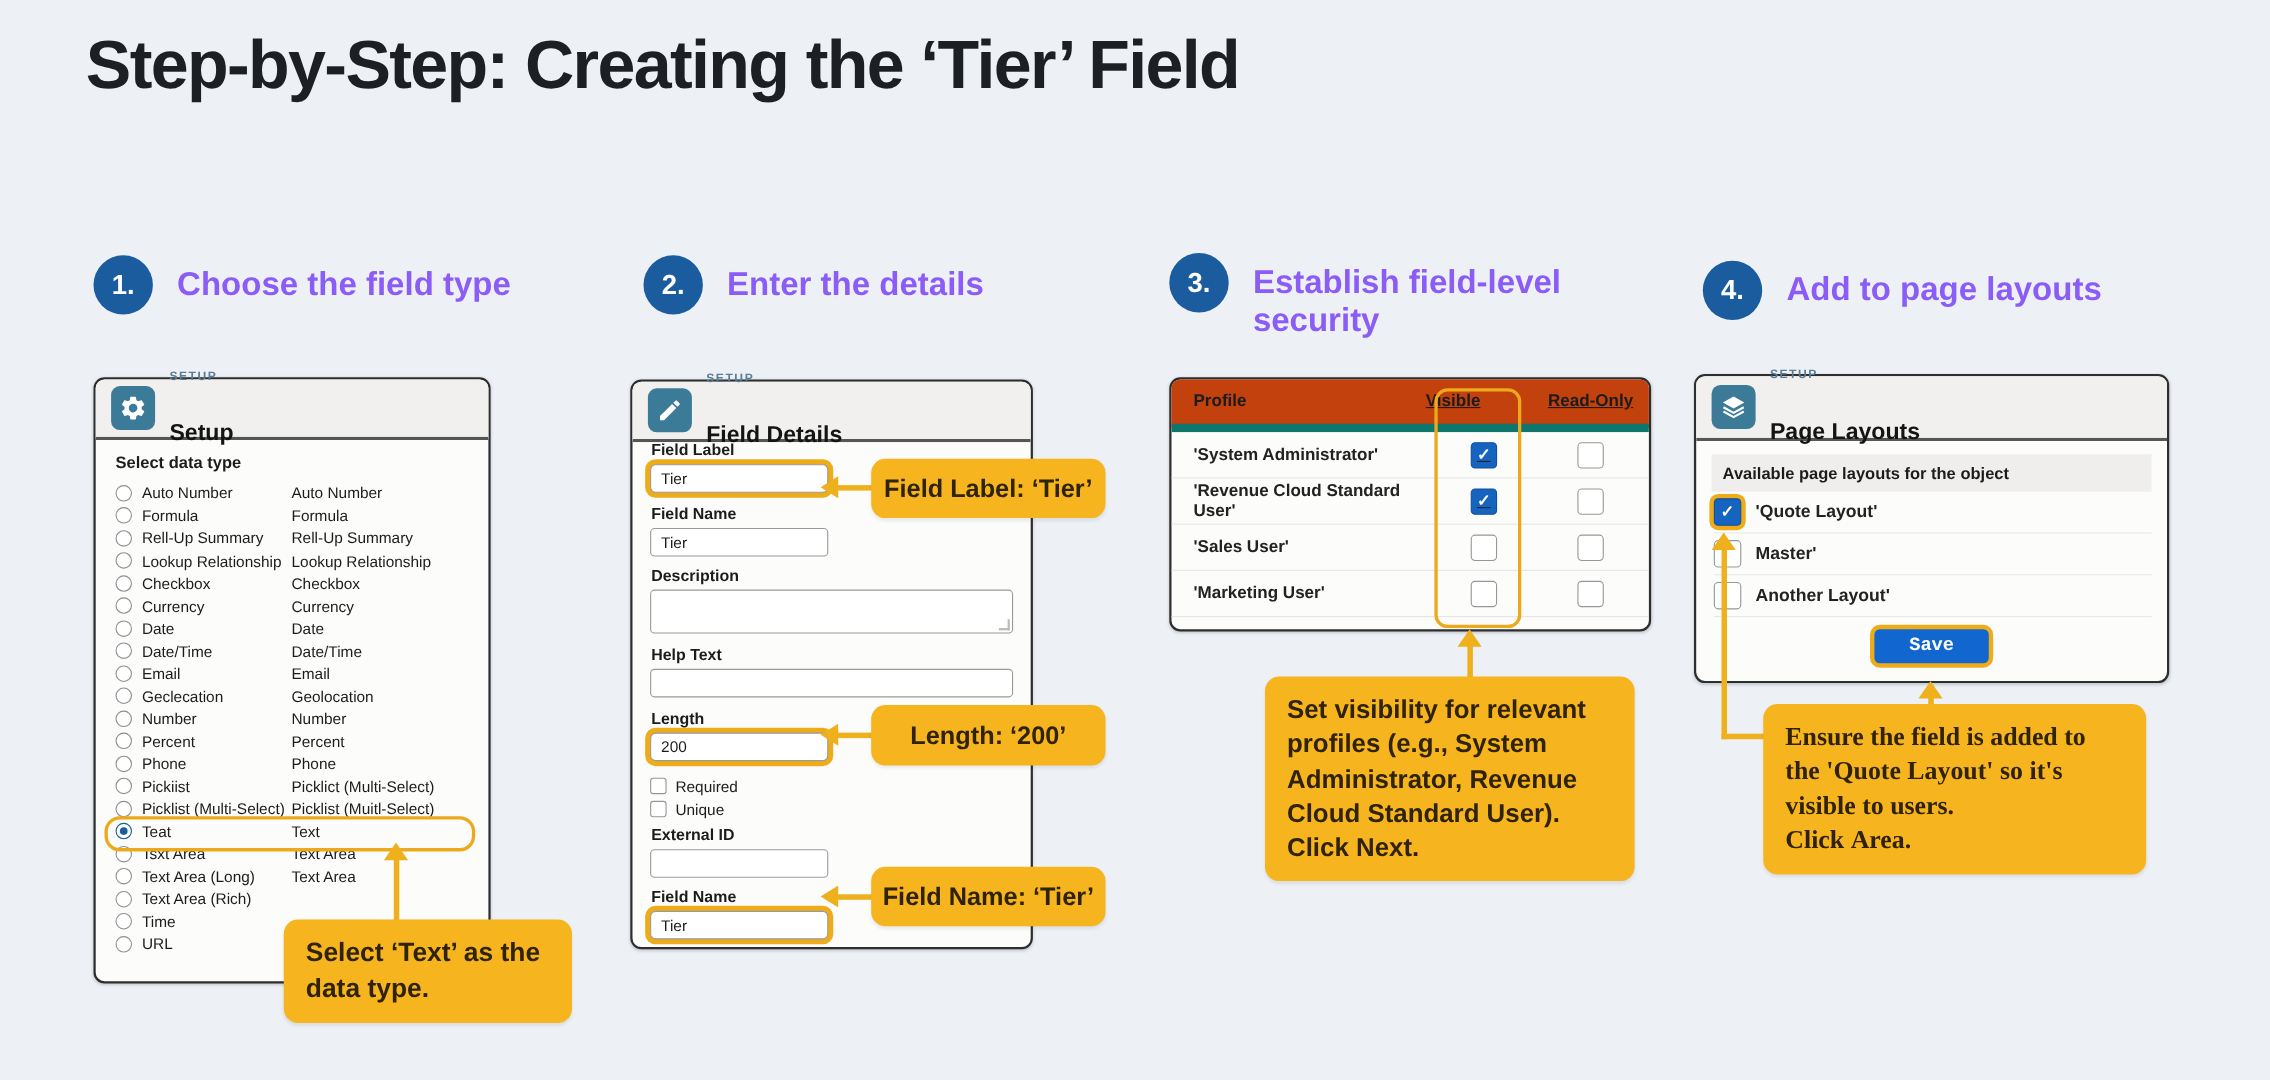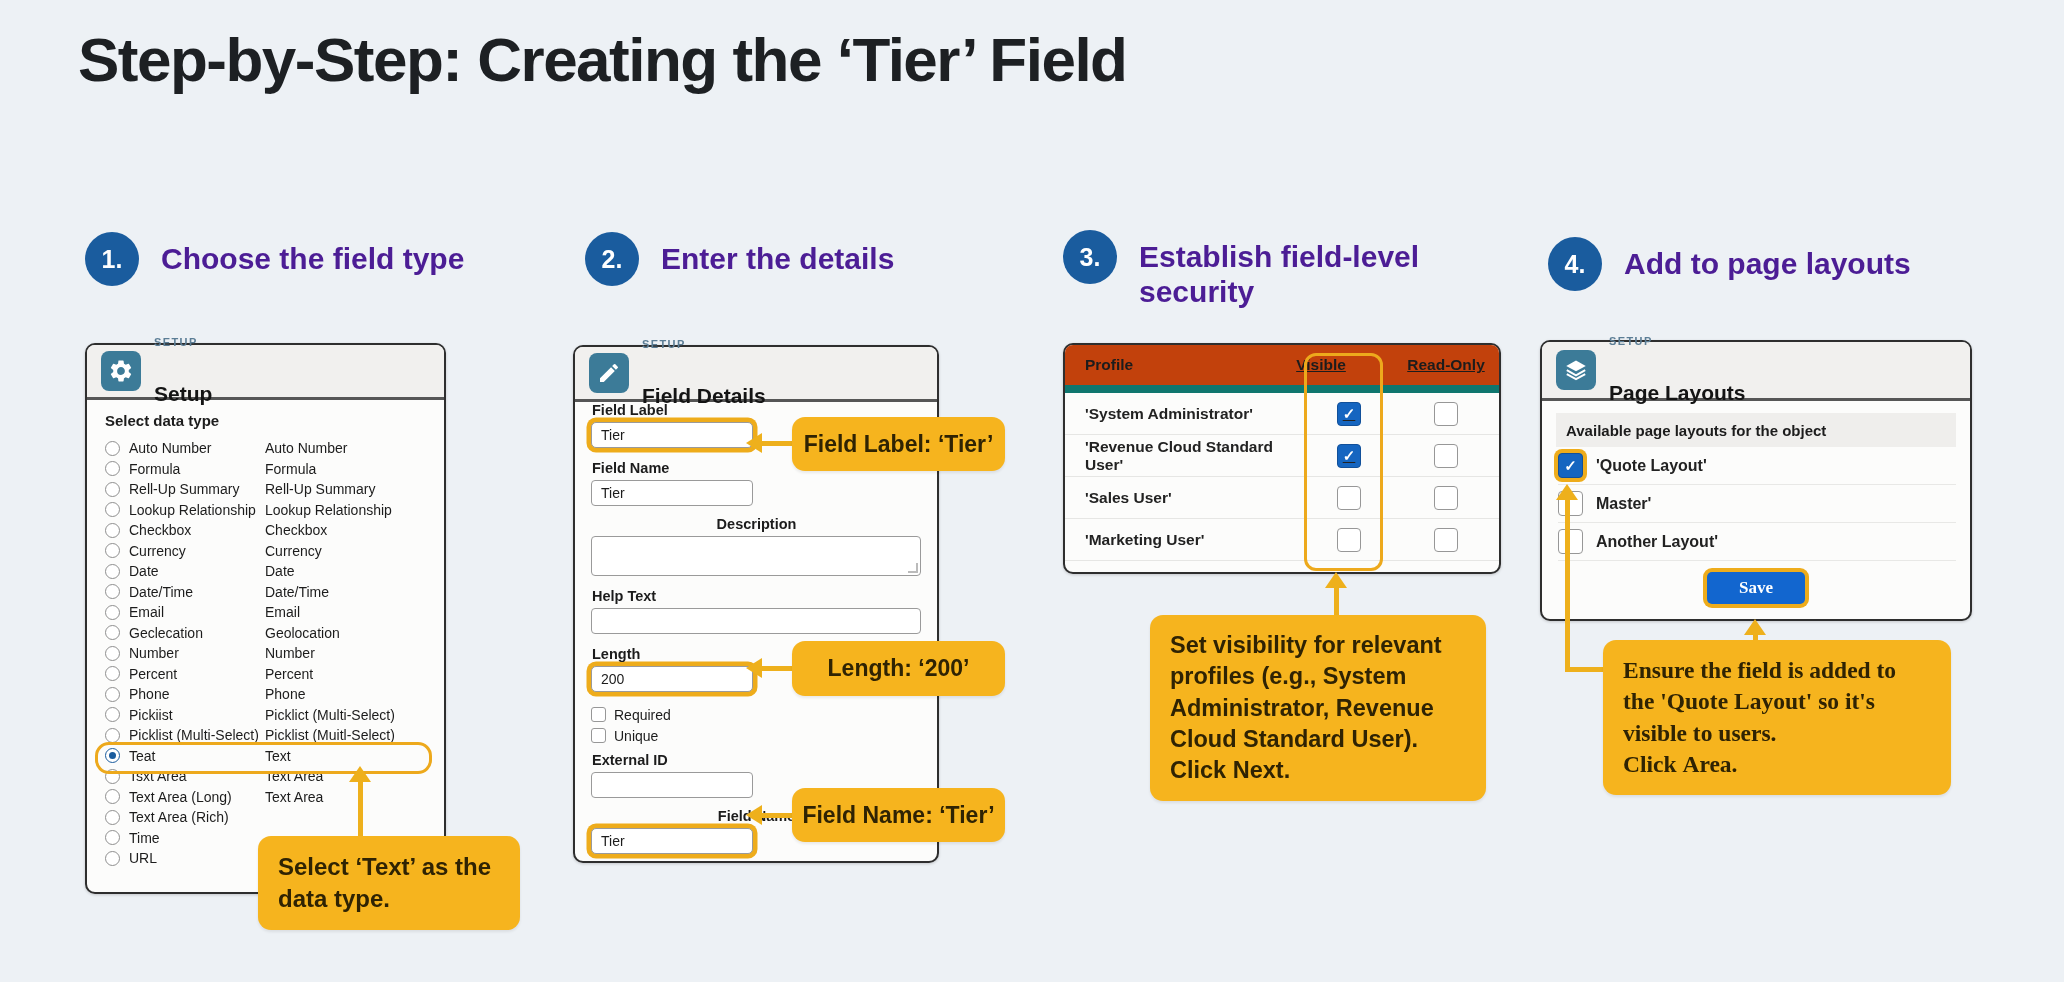--- a/index.html
+++ b/index.html
@@ -5,21 +5,21 @@
   html,body{margin:0;padding:0;background:#e9edf2;}
   .canvas{position:relative;width:2064px;height:982px;background:#edf1f5;
     font-family:"Liberation Sans",sans-serif;color:#1c1c1c;overflow:hidden;}
 
   
   .main-title{position:absolute;left:78px;top:24px;font-size:62px;font-weight:800;
     color:#1d2023;letter-spacing:-1.5px;}
   .step-header{position:absolute;display:flex;gap:22px;align-items:flex-start;}
   .badge{width:54px;height:54px;border-radius:50%;background:#1a5c9e;color:#fff;
     font-size:25px;font-weight:700;display:flex;align-items:center;justify-content:center;flex:none;}
-  .step-label{font-size:30px;font-weight:700;color:#4c1d95;line-height:1.18;padding-top:9px;}
+  .step-label{font-size:30px;font-weight:700;color:#8b5cf6;line-height:1.18;padding-top:9px;}
 
   
   .panel{position:absolute;background:#fcfcfb;border:2px solid #2e2e2e;border-radius:10px;
     box-shadow:0 1px 3px rgba(0,0,0,.18);}
   .panel-header{display:flex;align-items:center;gap:13px;padding:0 14px;background:#f1f0ee;
     border-bottom:3px solid #565656;border-radius:8px 8px 0 0;height:52px;}
   .app-icon{width:40px;height:40px;border-radius:8px;background:#3c7b98;display:flex;
     align-items:center;justify-content:center;flex:none;}
   .hdr-text{display:flex;flex-direction:column;line-height:1.05;gap:32px;}
   .eyebrow{font-size:11px;color:#5b7d95;letter-spacing:1.4px;font-weight:600;}
@@ -52,21 +52,21 @@
     border-right:2px solid #bbb;border-bottom:2px solid #bbb;}
   .hl{box-shadow:0 0 0 4.5px #eeac1b;border-radius:5px;}
   .cb-row{display:flex;align-items:center;gap:8px;height:21px;font-size:14px;}
   .cb{width:24px;height:24px;border:1.5px solid #979797;border-radius:4px;background:#fff;
     flex:none;display:flex;align-items:center;justify-content:center;box-sizing:border-box;}
   .cb.small{width:15px;height:15px;border-radius:3px;}
   .cb.big{width:25px;height:25px;}
   .cb.checked{background:#1565c0;border-color:#11509a;}
   .cb.checked::after{content:"✓";color:#fff;font-size:15px;font-weight:700;line-height:1;}
   .cb.hl-ring{box-shadow:0 0 0 4px #eeac1b;}
-  .mt6{margin-top:6px;} .mt10{margin-top:10px;text-align:center;} .mt12{margin-top:12px;}
+  .mt6{margin-top:6px;} .mt10{margin-top:10px;} .mt12{margin-top:12px;}
 
   
   .fls-header{display:flex;align-items:center;height:40px;background:#c2410c;
     border-bottom:8px solid #0f766e;font-size:15.5px;font-weight:700;border-radius:8px 8px 0 0;gap:28px;}
   .fls-profile{flex:1;padding-left:20px;}
   .fls-cell{display:flex;justify-content:center;text-decoration:underline;}
   .vis{width:88px;} .ro{width:106px;}
   .fls-row{display:flex;align-items:center;height:41px;border-bottom:1.5px solid #e6e6e4;
     font-size:15.5px;font-weight:600;color:#222;}
   .vis-ring{position:absolute;left:239px;top:8px;width:73px;height:212px;
@@ -74,21 +74,21 @@
 
   
   .p4-band{margin:12px 14px 0 14px;height:34px;background:#efeeec;display:flex;
     align-items:center;padding-left:10px;font-size:15px;font-weight:700;}
   .pl-row{display:flex;align-items:center;gap:13px;height:37px;margin:0 14px 0 16px;
     border-bottom:1px solid #e8e8e6;font-size:16px;font-weight:600;color:#222;}
   .pl-row:last-child{border-bottom:1px solid #e8e8e6;}
   .p4-save{display:flex;justify-content:center;margin-top:11px;}
   .save-btn{background:#1266cf;color:#fff;font-weight:700;font-size:17px;
     padding:6px 32px;border-radius:5px;border:none;box-shadow:0 0 0 4px #eeac1b;
-    font-family:Liberation Serif, serif;}
+    font-family:Liberation Mono, monospace;}
 
   
   .callout{position:absolute;background:#f6b41e;border-radius:13px;color:#2f2303;
     box-shadow:0 2px 3px rgba(0,0,0,.08);}
   .callout.center{display:flex;align-items:center;justify-content:center;
     font-size:23px;font-weight:600;white-space:nowrap;}
   .callout.para{padding:15px 20px;font-size:23.5px;font-weight:600;line-height:1.33;}
   .click-line b{font-weight:800;}
   .shaft-v{position:absolute;width:5px;background:#eeb01c;}
   .shaft-h{position:absolute;height:5px;background:#eeb01c;}

